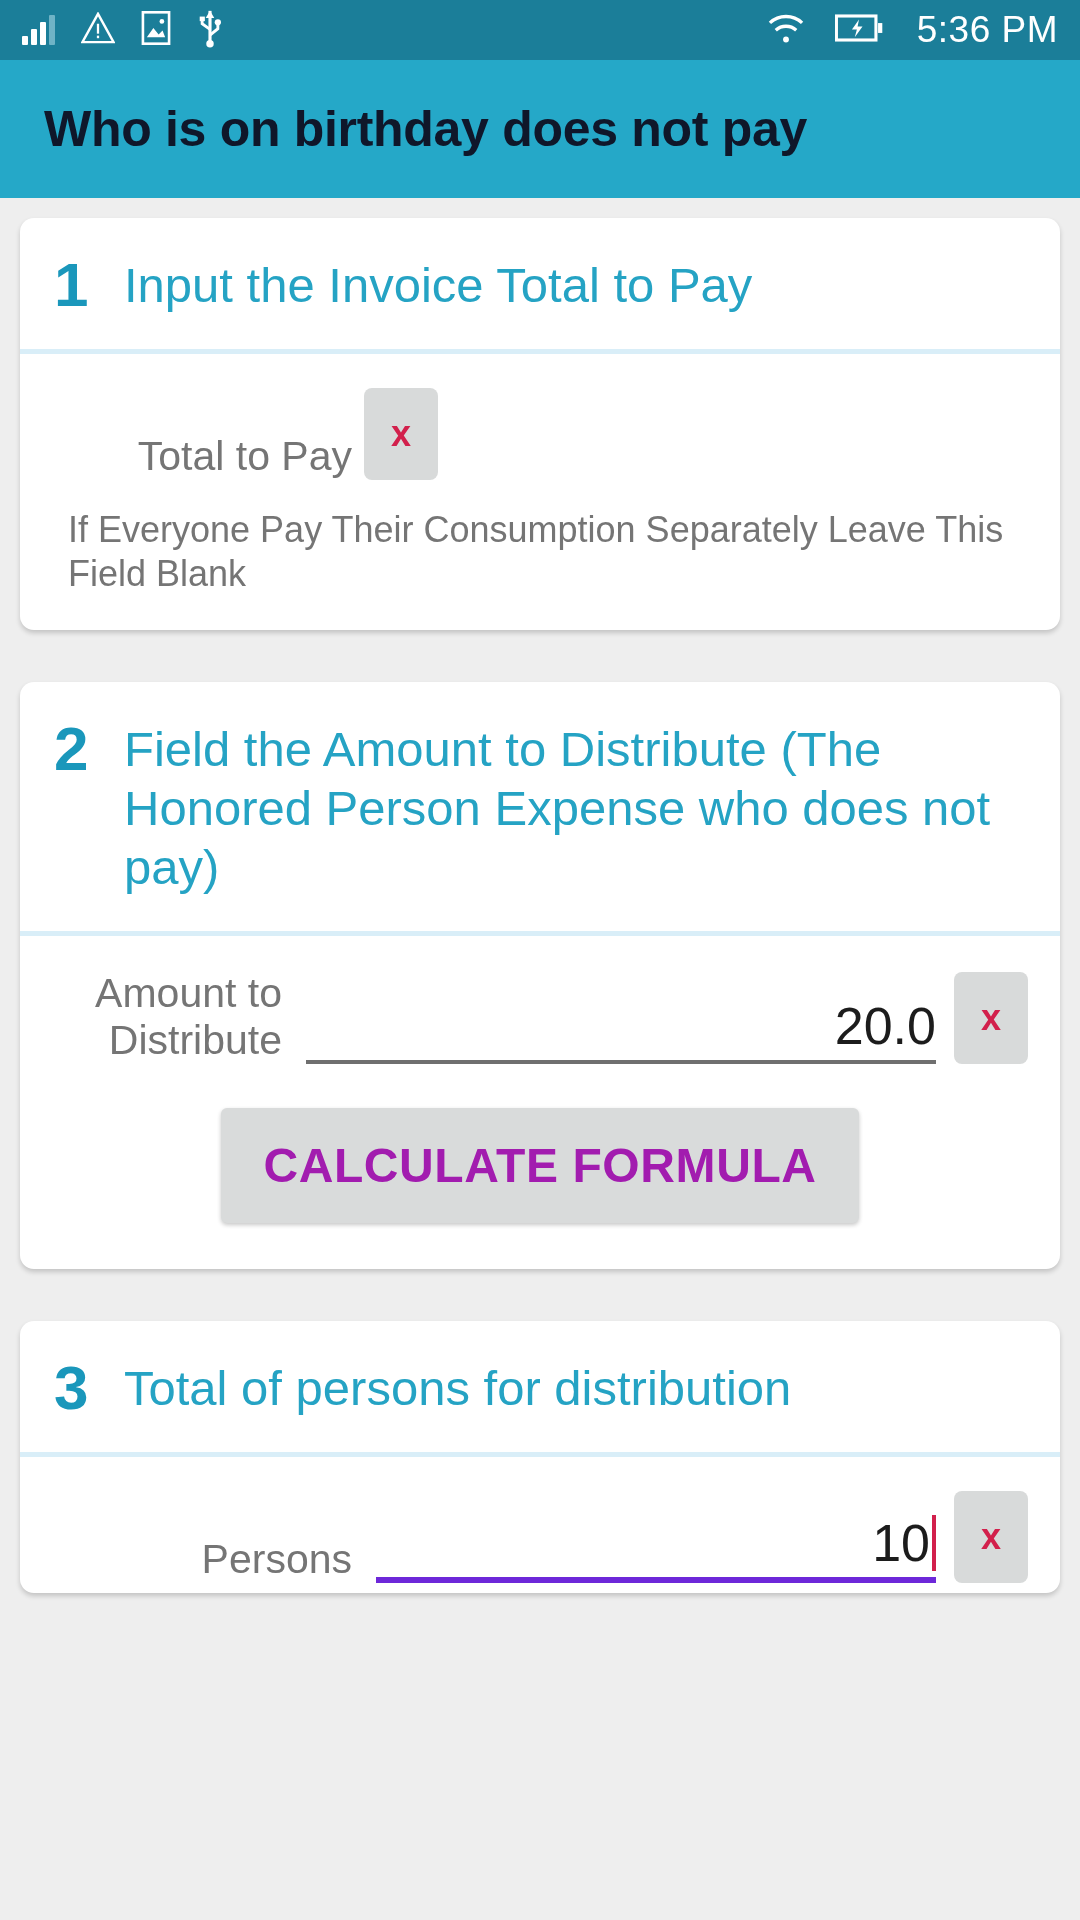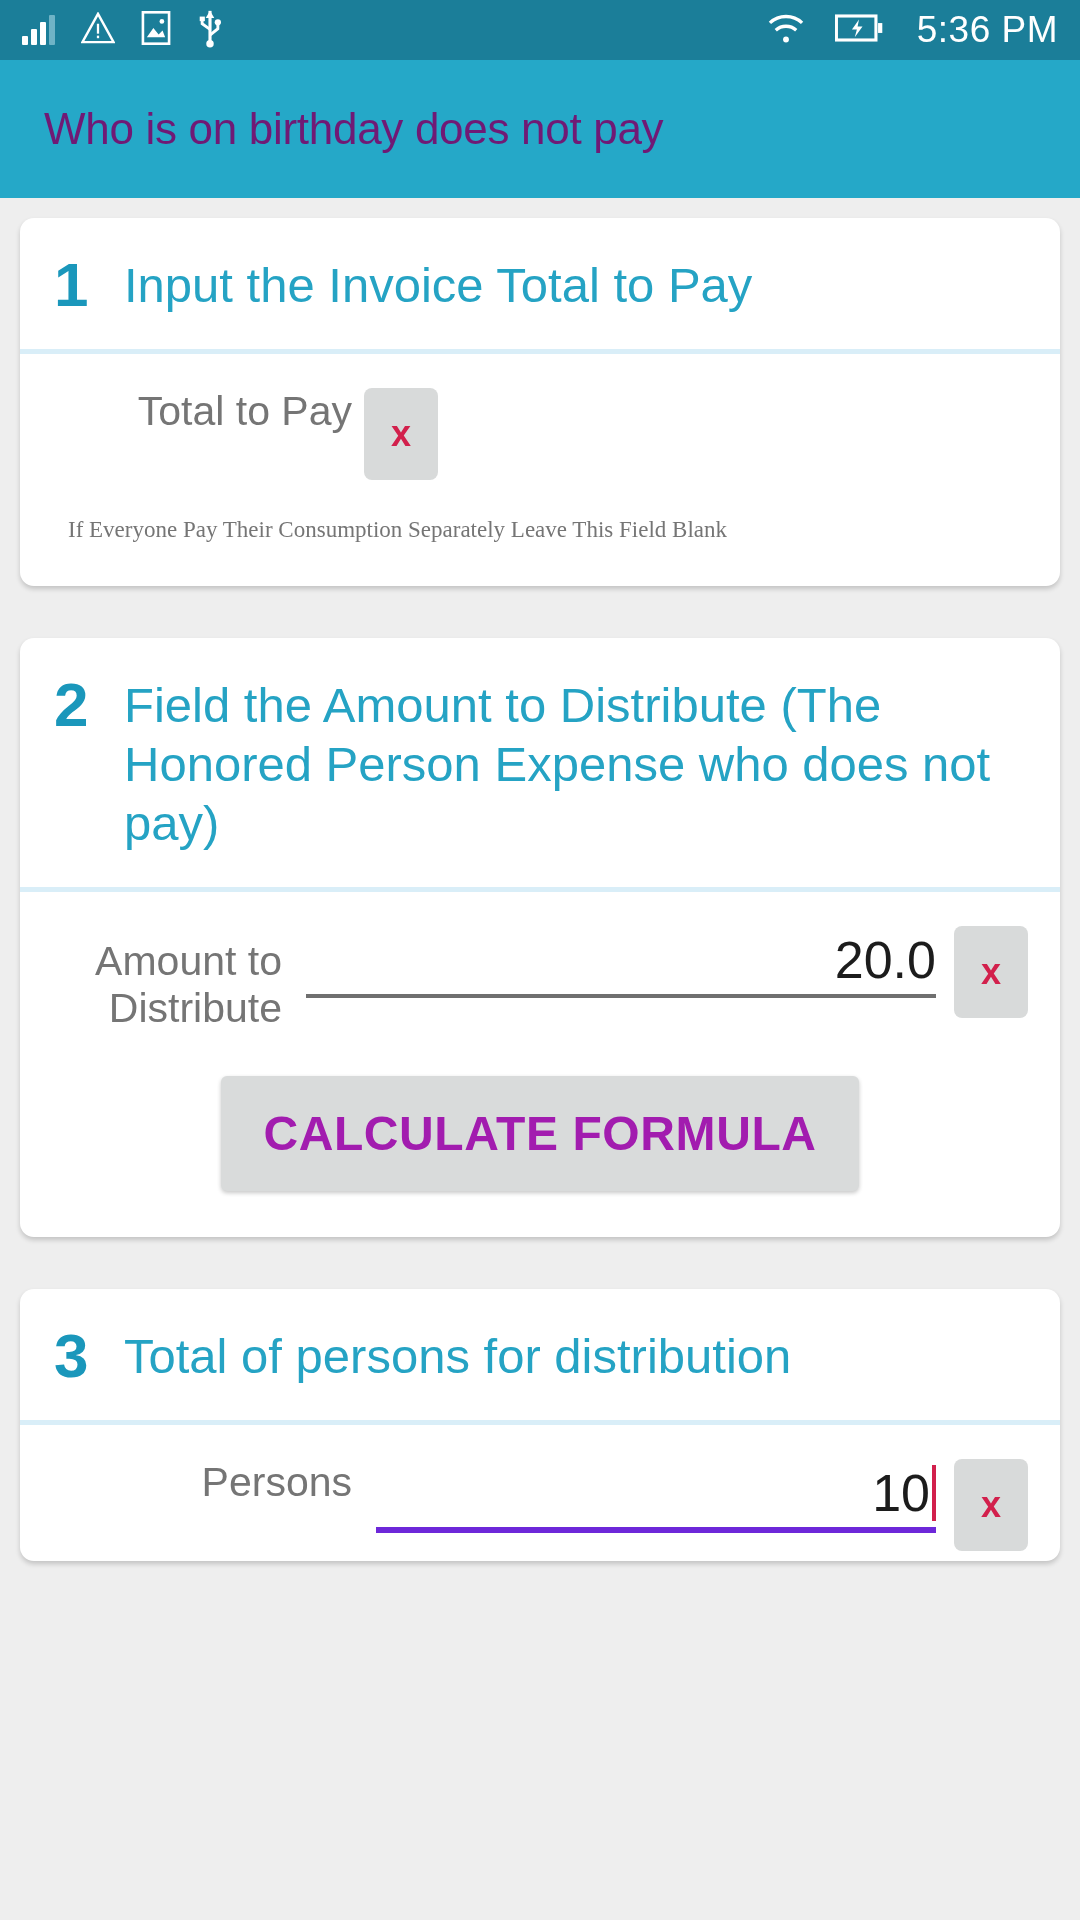--- a/index.html
+++ b/index.html
@@ -62,23 +62,23 @@
   
   .app-bar {
     height: 138px;
     background: #25a8c8;
     display: flex;
     align-items: center;
     padding: 0 44px;
     box-sizing: border-box;
   }
   .app-title {
-    color: #701a75;
-    font-size: 44px;
-    font-weight: normal;
+    color: #0f172a;
+    font-size: 50px;
+    font-weight: bold;
     letter-spacing: -0.3px;
   }
 
   
   .content {
     padding: 20px 20px 0 20px;
     box-sizing: border-box;
   }
   .card {
     background: #ffffff;
@@ -107,32 +107,32 @@
     line-height: 59px;
     padding-left: 8px;
   }
   .divider {
     height: 5px;
     background: #d9eef8;
   }
 
   .field-row {
     display: flex;
-    align-items: flex-start;
+    align-items: flex-end;
     padding: 34px 32px 10px 32px;
   }
   .field-label {
     color: #757575;
     font-size: 41px;
     line-height: 47px;
     text-align: right;
     flex: 0 0 auto;
     width: 300px;
   }
-  .field-label.wrap { width: 230px; margin-top: 12px; }
+  .field-label.wrap { width: 230px; }
   .field-input {
     flex: 1 1 auto;
     margin: 0 6px 0 24px;
     border-bottom: 4px solid #6f6f6f;
     display: flex;
     justify-content: flex-end;
     align-items: flex-end;
     padding-bottom: 6px;
     min-height: 62px;
     position: relative;
@@ -166,24 +166,23 @@
     cursor: pointer;
   }
   .clear-btn span {
     color: #d2204c;
     font-size: 36px;
     font-weight: bold;
   }
 
   .helper {
     color: #757575;
-    font-size: 23px;
+    font-size: 36px;
     line-height: 44px;
     padding: 18px 34px 34px 48px;
-    font-family: Liberation Serif, serif;
   }
 
   .btn-row {
     display: flex;
     justify-content: center;
     padding: 34px 0 46px 0;
   }
   .calc-btn {
     background: #d9dbdb;
     border: none;

